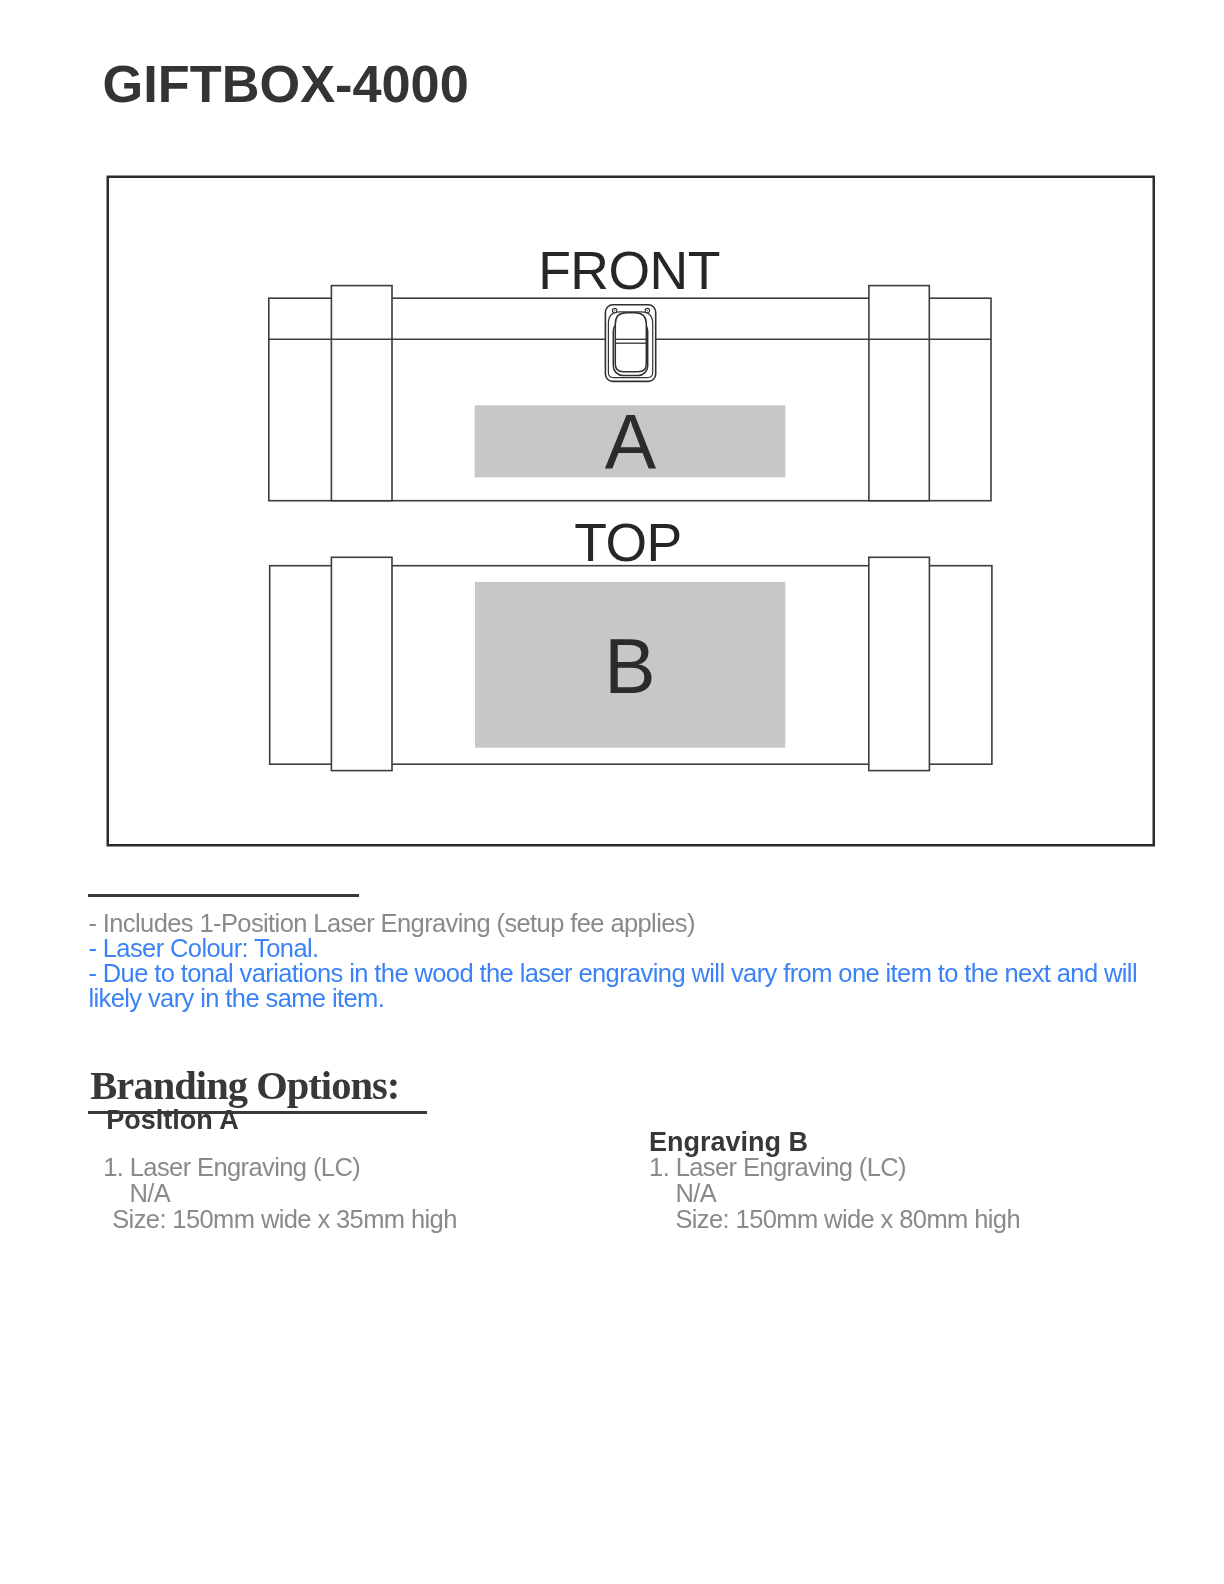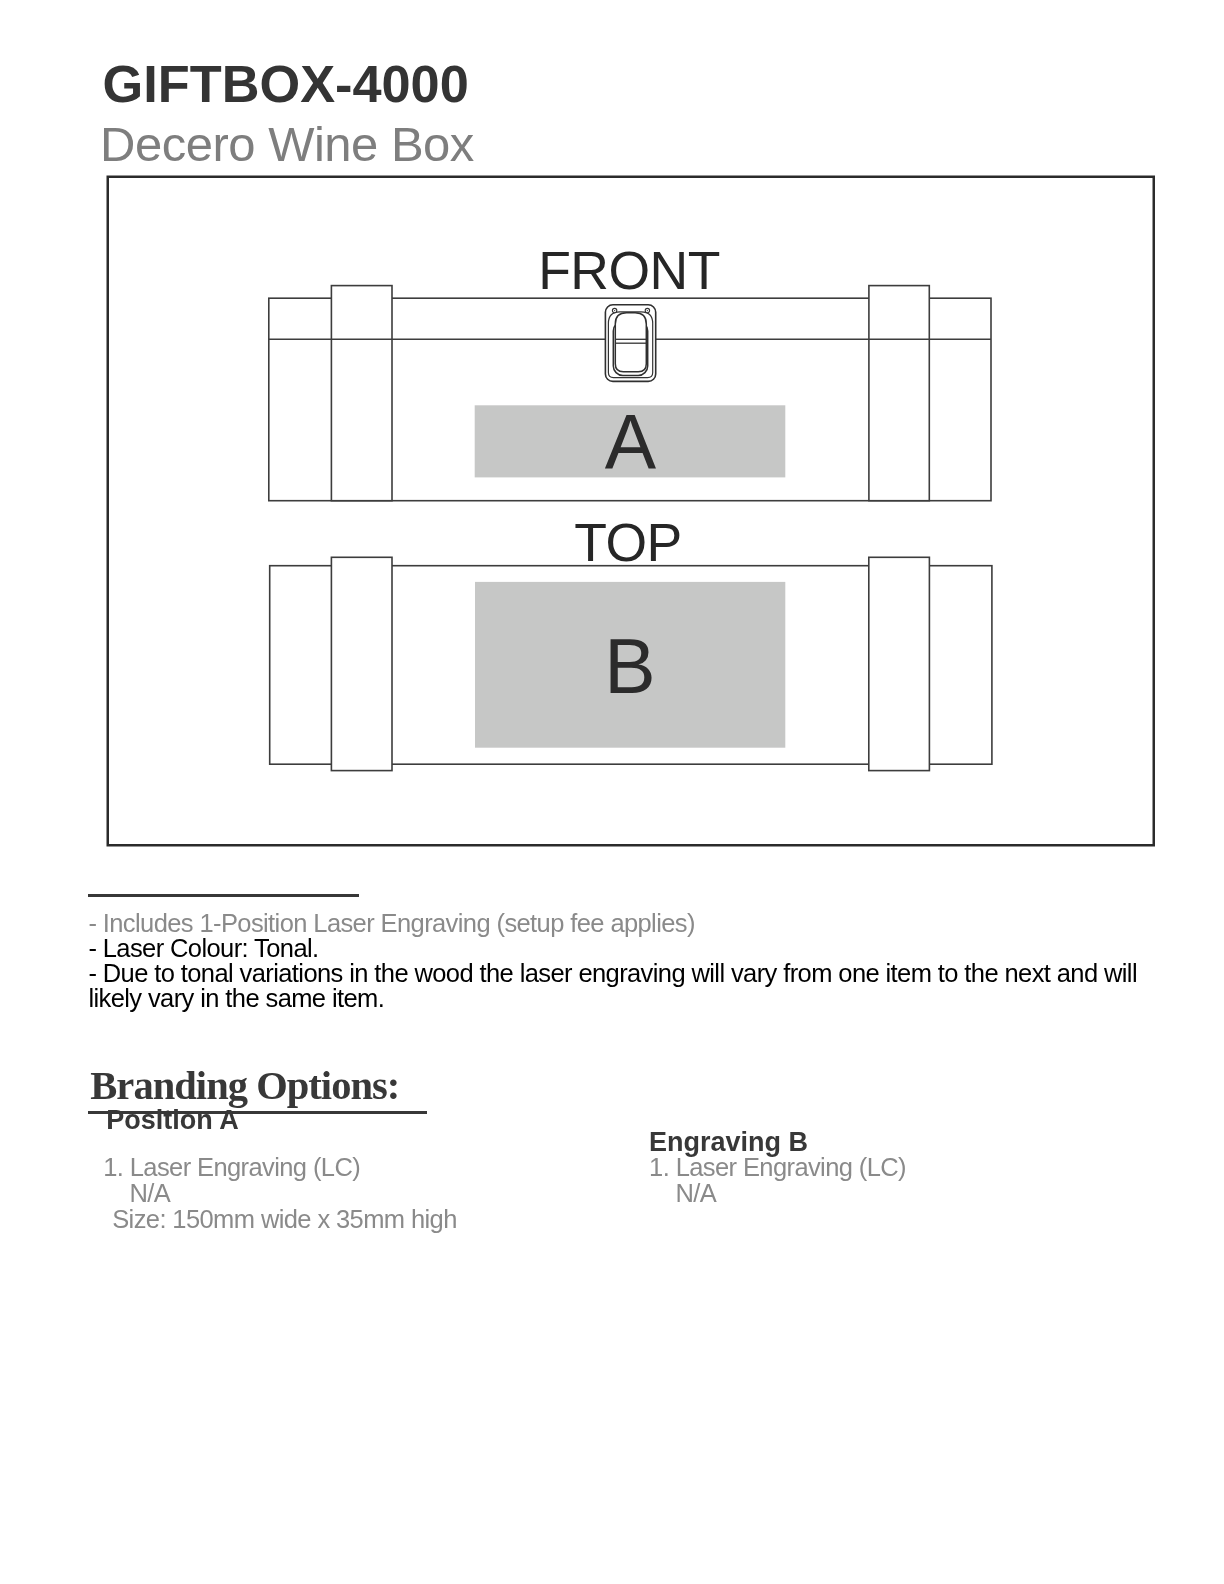--- a/index.html
+++ b/index.html
@@ -5,21 +5,20 @@
 html,body{margin:0;padding:0;}
 .page{position:relative;width:1224px;height:1584px;background:#ffffff;font-family:"Liberation Sans",sans-serif;overflow:hidden;}
 .abs{position:absolute;}
 </style>
 </head>
 <body>
 <div class="page">
 
 <div class="abs" style="left:102.6px;top:59.0px;font-size:52.3px;font-weight:bold;line-height:51.5px;color:#343434;white-space:nowrap;">GIFTBOX-4000</div>
 
-<div class="abs" style="left:100.1px;top:120.0px;font-size:49px;line-height:49px;color:#7e7e7e;letter-spacing:-0.5px;white-space:nowrap;">Decero Wine Box</div>
 
 <svg class="abs" style="left:0;top:0;" width="1224" height="1584" viewBox="0 0 1224 1584">
 
   <rect x="107.75" y="176.75" width="1046" height="668.5" fill="none" stroke="#2b2b2b" stroke-width="2.5"></rect>
 
   <text x="629" y="288.5" font-size="53.5" letter-spacing="-0.5" fill="#262626" text-anchor="middle">FRONT</text>
 
   <rect x="268.8" y="298.2" width="722.2" height="202.5" fill="#ffffff" stroke="#3d3d3d" stroke-width="1.6"></rect>
 
   <rect x="331.4" y="285.6" width="60.6" height="215.1" fill="#ffffff" stroke="#3d3d3d" stroke-width="1.6"></rect>
@@ -58,33 +57,33 @@
 
   <rect x="475" y="581.9" width="310.3" height="165.8" fill="#c6c7c6"></rect>
 
   <text x="630" y="693.4" font-size="77" fill="#2b2b2b" text-anchor="middle">B</text>
 </svg>
 
 
 <div class="abs" style="left:88px;top:894.1px;width:270.5px;height:2.7px;background:#383838;"></div>
 
 <div class="abs" style="left:88.4px;top:910.7px;font-size:25.5px;line-height:25px;color:#8a8a8a;letter-spacing:-0.6px;white-space:nowrap;">- Includes 1-Position Laser Engraving (setup fee applies)<br>
-<span style="color:#000000;">- Laser Colour: Tonal.<br>
+<span style="color:#3b82f6;">- Laser Colour: Tonal.<br>
 - Due to tonal variations in the wood the laser engraving will vary from one item to the next and will<br>
 likely vary in the same item.</span></div>
 
 <div class="abs" style="left:90.3px;top:1065.7px;font-size:40.5px;font-weight:bold;line-height:40.5px;color:#383838;letter-spacing:-0.95px;white-space:nowrap;font-family:Liberation Serif, serif;">Branding Options:</div>
 
 <div class="abs" style="left:88.4px;top:1110.9px;width:338.4px;height:2.7px;background:#383838;"></div>
 
 <div class="abs" style="left:106.2px;top:1107px;font-size:27px;font-weight:bold;line-height:27px;color:#383838;white-space:nowrap;">Position A</div>
 
 <div class="abs" style="left:103.2px;top:1153.6px;font-size:25.5px;line-height:26.3px;color:#8a8a8a;letter-spacing:-0.6px;white-space:nowrap;">1. Laser Engraving (LC)<br>
 <span style="margin-left:26.3px;">N/A</span><br>
 <span style="margin-left:9px;">Size: 150mm wide x 35mm high</span></div>
 
 <div class="abs" style="left:648.9px;top:1128.8px;font-size:27px;font-weight:bold;line-height:27px;color:#383838;white-space:nowrap;">Engraving B</div>
 
 <div class="abs" style="left:649.1px;top:1153.6px;font-size:25.5px;line-height:26.3px;color:#8a8a8a;letter-spacing:-0.6px;white-space:nowrap;">1. Laser Engraving (LC)<br>
 <span style="margin-left:26.3px;">N/A</span><br>
-</div>
+<span style="margin-left:26.3px;">Size: 150mm wide x 80mm high</span></div>
 
 </div>
 
 </body></html>

